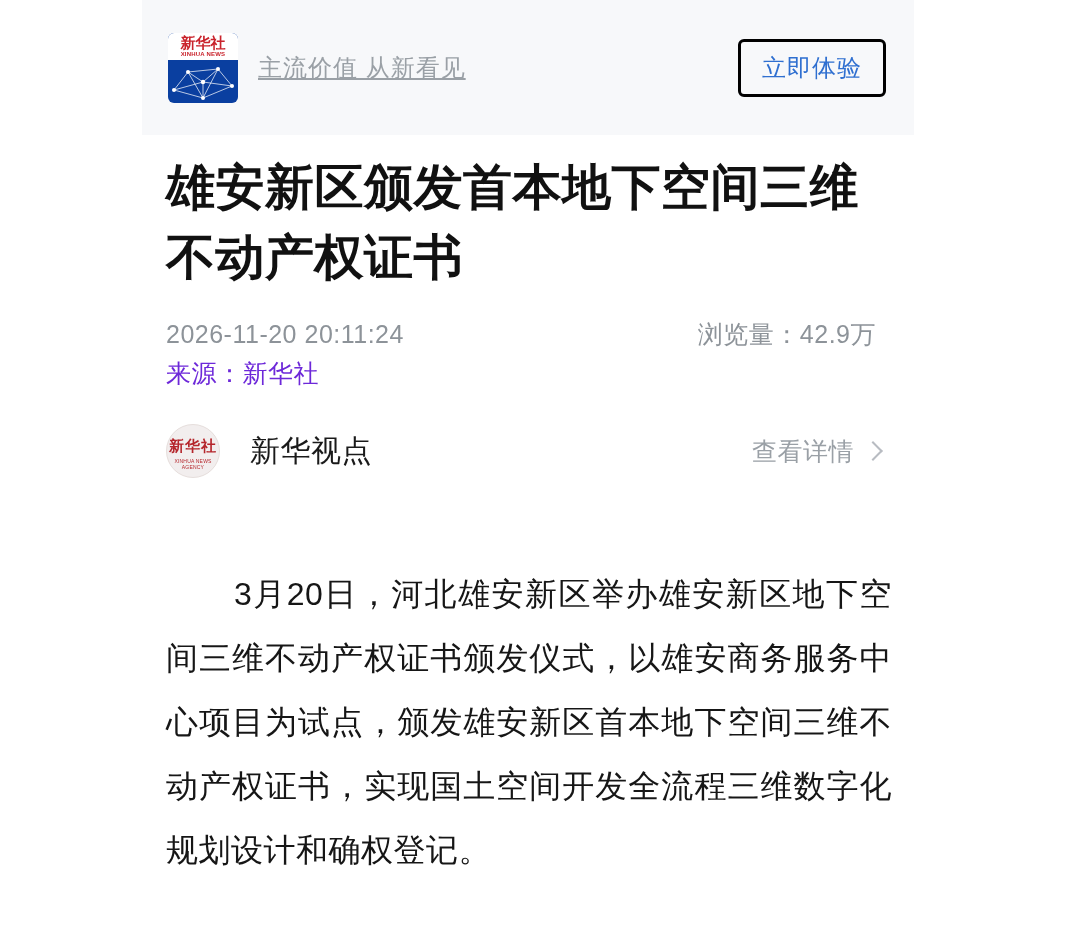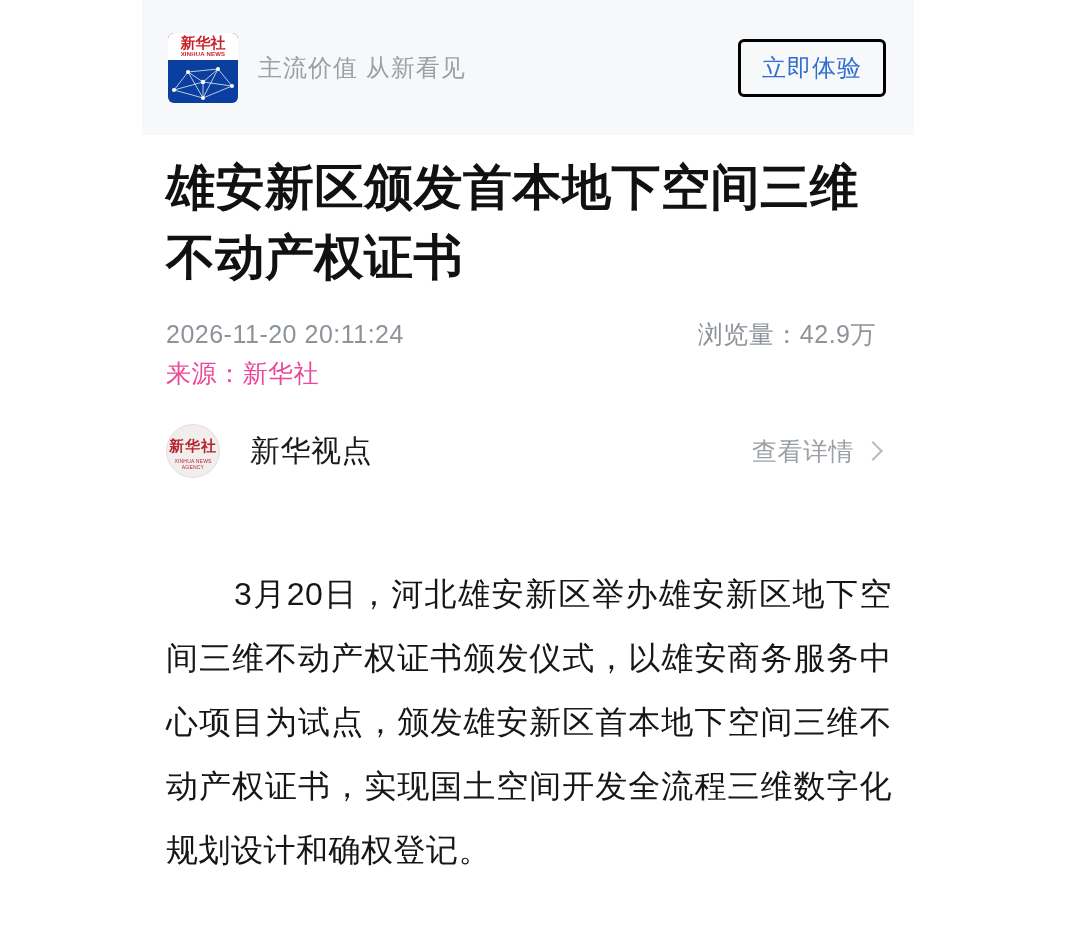--- a/index.html
+++ b/index.html
@@ -86,20 +86,21 @@
     color: #1a1a1a;
     line-height: 38px;
     letter-spacing: 1px;
   }
   .app-sub {
     font-size: 24px;
     color: #9aa0a6;
     line-height: 34px;
     letter-spacing: 1px;
     margin-top: 0;
+    text-decoration: underline;
   }
   .app-cta {
     flex: 0 0 auto;
     width: 148px;
     height: 58px;
     border: 3px solid #000000;
     border-radius: 6px;
     color: #2f6fd0;
     background: transparent;
     font-size: 24px;
@@ -140,21 +141,21 @@
     letter-spacing: 0.5px;
   }
   .meta-views {
     font-size: 25px;
     color: #8d9399;
     letter-spacing: 0.5px;
   }
   .meta-source {
     margin-top: 6px;
     font-size: 25px;
-    color: #ec4899;
+    color: #6d28d9;
     letter-spacing: 0.5px;
   }
 
   .account-row {
     margin-top: 34px;
     display: flex;
     align-items: center;
     width: 714px;
   }
   .avatar {

